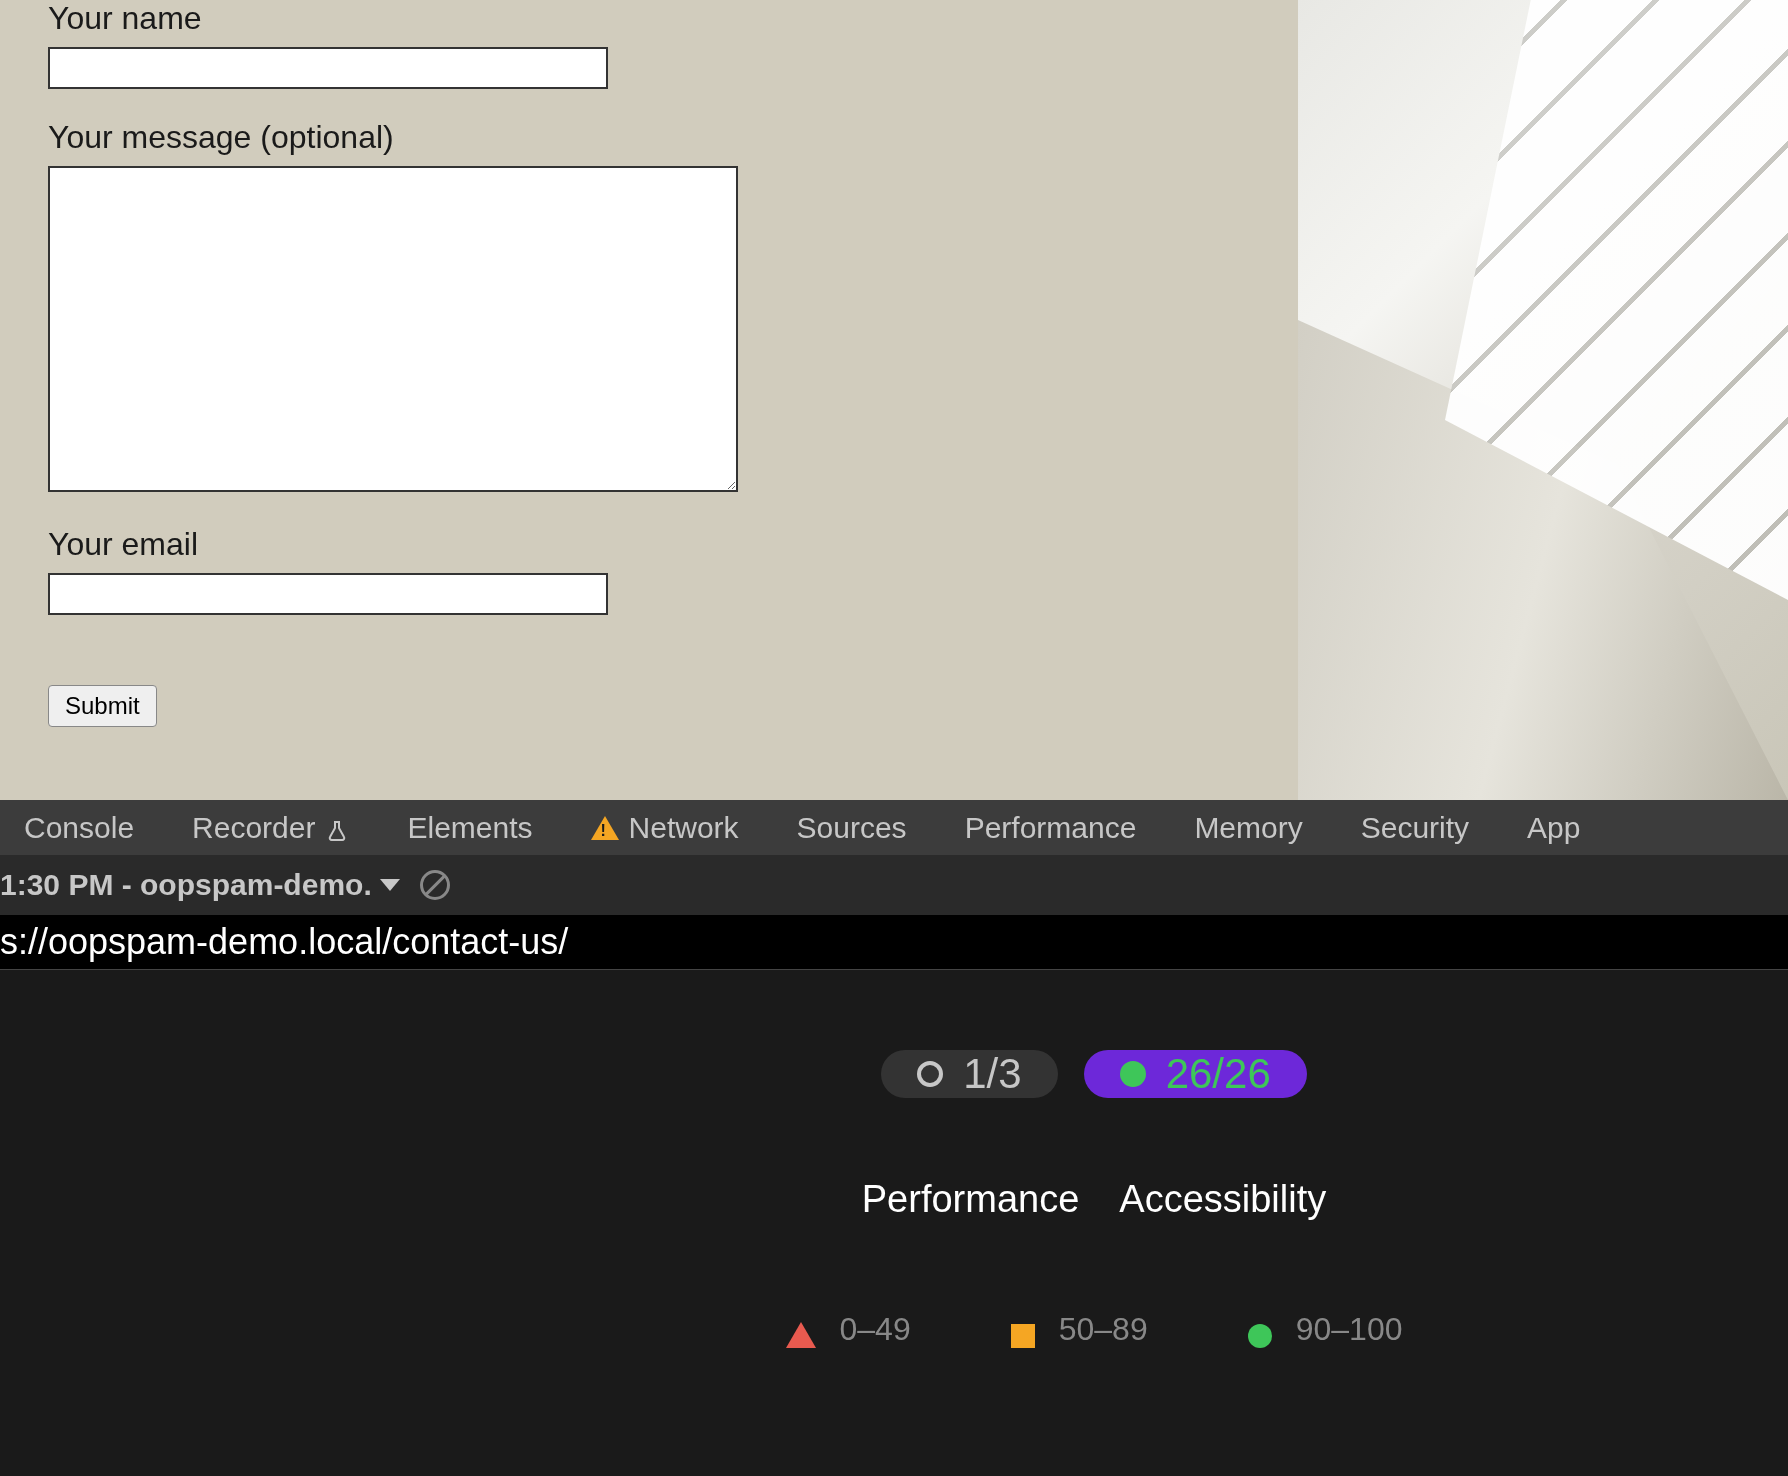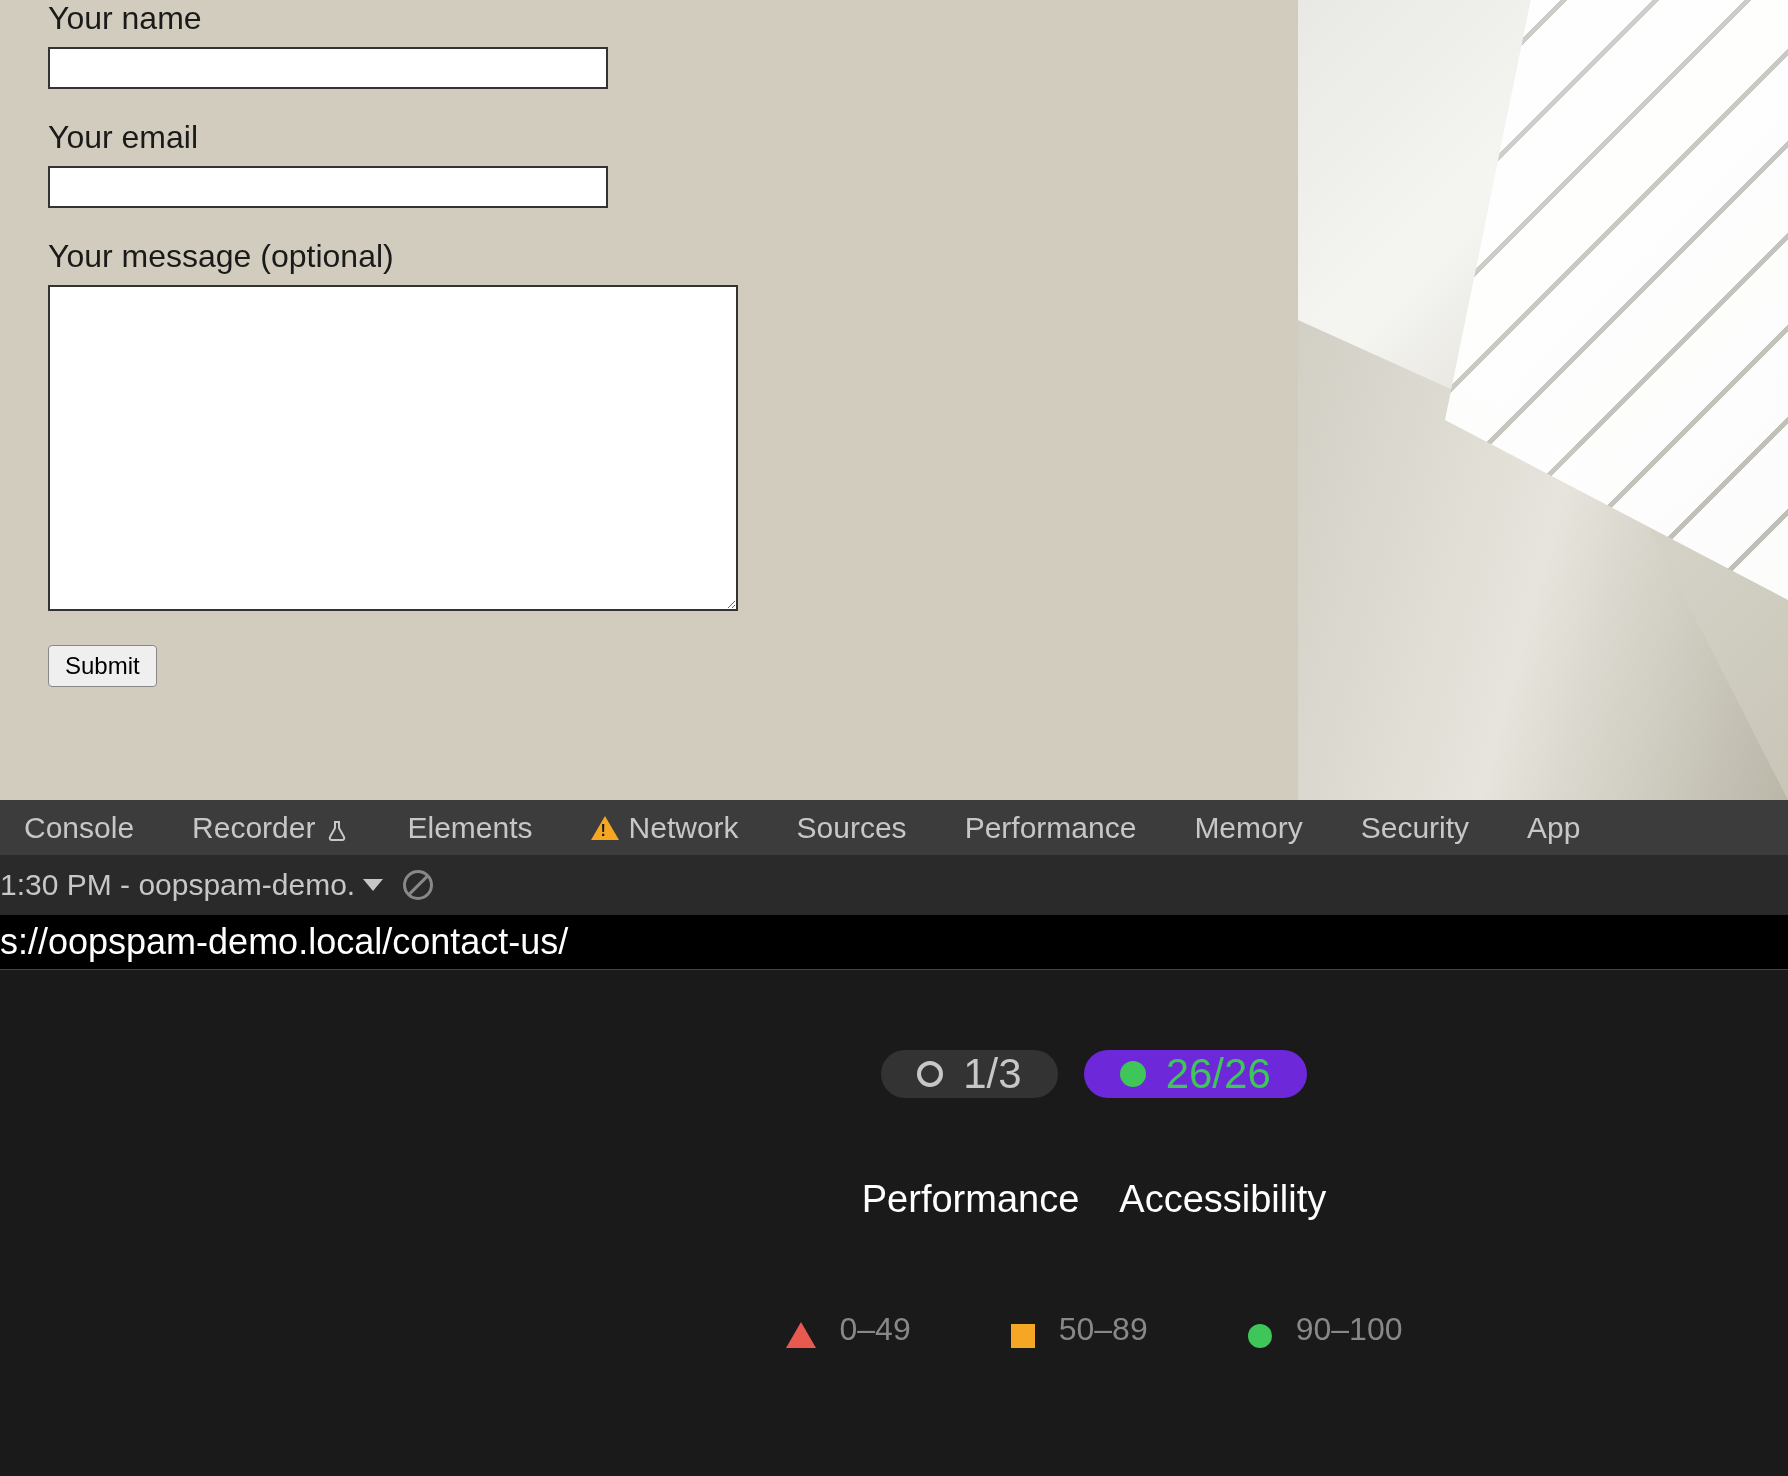--- a/index.html
+++ b/index.html
@@ -54,20 +54,21 @@
       padding: 4px 8px;
       resize: both;
     }
     .submit-button {
       background: #efefef;
       border: 1px solid #888;
       border-radius: 4px;
       padding: 6px 16px;
       font-size: 24px;
       cursor: pointer;
+      margin-top: 40px;
     }
     .side-image {
       width: 490px;
       height: 100%;
       background: linear-gradient(135deg, #e8e8e4 0%, #f5f5f2 30%, #d8d5cc 60%, #c9c6b8 100%);
       position: relative;
       overflow: hidden;
     }
     .ceiling-grid {
       position: absolute;
@@ -145,20 +146,21 @@
       padding: 0 0 0 0;
       gap: 20px;
       color: #c7c7c7;
       font-size: 30px;
     }
     .dropdown-trigger {
       display: flex;
       align-items: center;
       gap: 8px;
       cursor: pointer;
+      font-weight: bold;
     }
     .dropdown-triangle {
       width: 0;
       height: 0;
       border-left: 10px solid transparent;
       border-right: 10px solid transparent;
       border-top: 12px solid #c7c7c7;
     }
     .clear-icon {
       width: 30px;
@@ -278,26 +280,26 @@
 </head>
 <body>
 
 <div class="page-area">
   <div class="form-area">
     <div class="form-group">
       <label class="form-label">Your name</label>
       <input type="text" class="text-input" style="">
     </div>
     <div class="form-group">
+      <label class="form-label">Your message (optional)</label>
+      <textarea class="textarea-input" style=""></textarea>
+    </div>
+    <div class="form-group">
       <label class="form-label">Your email</label>
       <input type="text" class="text-input" style="">
-    </div>
-    <div class="form-group">
-      <label class="form-label">Your message (optional)</label>
-      <textarea class="textarea-input" style=""></textarea>
     </div>
     <button class="submit-button">Submit</button>
   </div>
   <div class="side-image">
     <div class="wall-diag"></div>
     <div class="ceiling-grid"></div>
   </div>
 </div>
 
 <div class="devtools-tabs">

